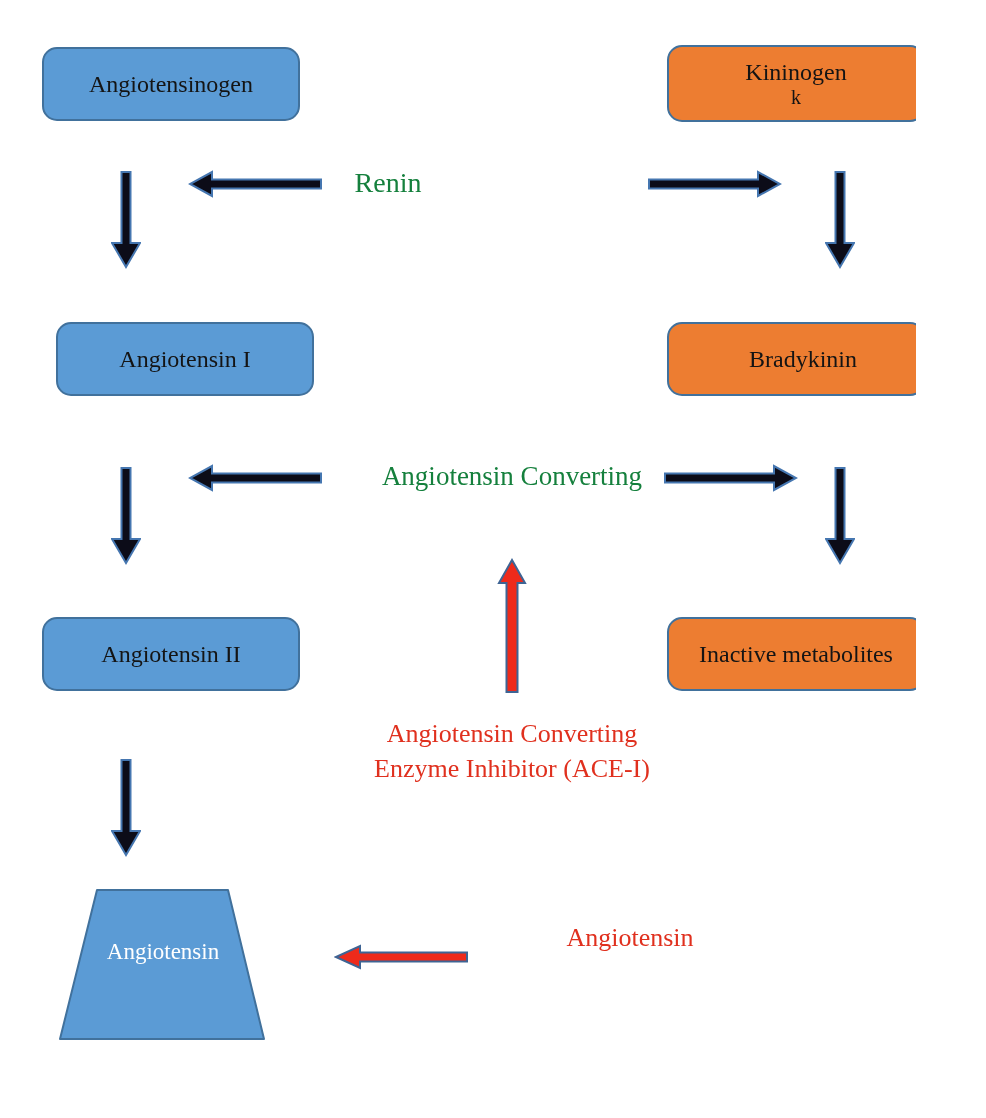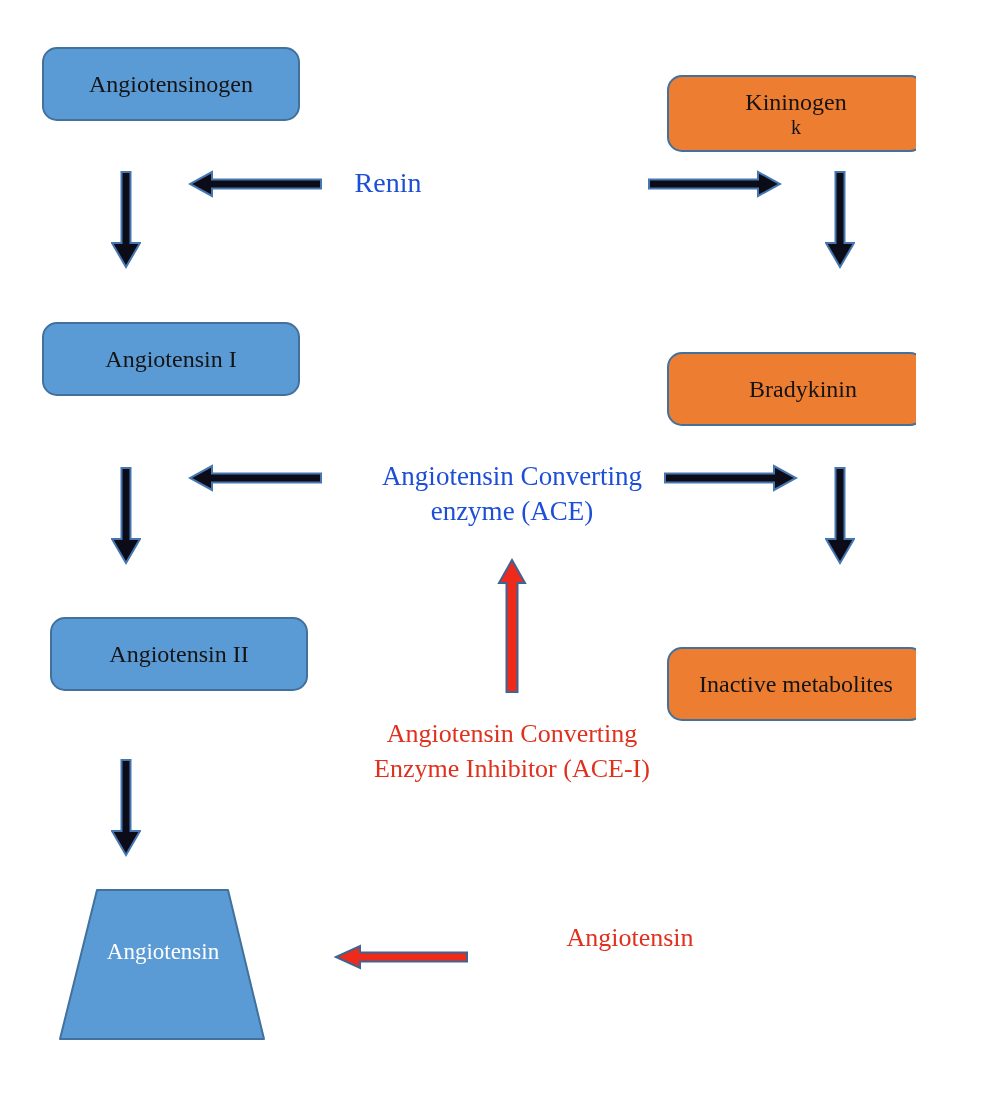--- a/index.html
+++ b/index.html
@@ -21,26 +21,26 @@
     height: 74px;
     border-radius: 15px;
     border: 2px solid #41719C;
     box-sizing: border-box;
     font-size: 24px;
     color: #141414;
     text-align: center;
     line-height: 1.1;
   }
   .box.blue   { background: #5B9BD5; }
-  .box.orange { background: #ED7D31; margin-top: 30px; }
+  .box.orange { background: #ED7D31; }
   .box .sub   { font-size: 20px; line-height: 22px; }
   .lbl {
     position: absolute;
     text-align: center;
-    color: #1d4ed8;
+    color: #15803d;
     font-size: 28px;
     line-height: 34px;
     white-space: nowrap;
   }
   .lbl-ace { font-size: 27px; line-height: 35px; white-space: normal; }
   .red-text { color: #E0301E; font-size: 26px; line-height: 35px; white-space: normal; }
   .arr { position: absolute; display: block; }
   .arrow-dark polygon { fill: #0C0C18; stroke: #4576B0; stroke-width: 2; stroke-linejoin: miter; }
   .arrow-red  polygon { fill: #EE2A1B; stroke: #3E6494; stroke-width: 2; stroke-linejoin: miter; }
   .trap polygon { fill: #5B9BD5; stroke: #41719C; stroke-width: 2; stroke-linejoin: round; }
@@ -75,46 +75,45 @@
 
   <svg class="arr arrow-dark" style="left:188px; top:170px;" width="134" height="28" viewBox="0 0 134 28">
     <polygon points="133,9.5 24,9.5 24,2 2,14 24,26 24,18.5 133,18.5"></polygon>
   </svg>
   <div class="lbl" style="left:333px; top:166px; width:110px;">Renin</div>
 
   <svg class="arr arrow-dark" style="left:648px; top:170px;" width="134" height="28" viewBox="0 0 134 28">
     <polygon points="1,9.5 110,9.5 110,2 132,14 110,26 110,18.5 1,18.5"></polygon>
   </svg>
 
-  <div class="box blue" style="left:42px; top:322px;border-radius:15px;">
+  <div class="box blue" style="left:56px; top:322px;border-radius:15px;">
     <span>Angiotensin I</span>
   </div>
   <div class="box orange" style="left:667px; top:322px;padding-left:14px;">
     <span>Bradykinin</span>
   </div>
 
   <svg class="arr arrow-dark" style="left:188px; top:464px;" width="134" height="28" viewBox="0 0 134 28">
     <polygon points="133,9.5 24,9.5 24,2 2,14 24,26 24,18.5 133,18.5"></polygon>
   </svg>
   <div class="lbl lbl-ace" style="left:357px; top:459px; width:310px;">
     <div>Angiotensin Converting</div>
-    <div>enzyme (ACE)</div>
   </div>
   <svg class="arr arrow-dark" style="left:664px; top:464px;" width="134" height="28" viewBox="0 0 134 28">
     <polygon points="1,9.5 110,9.5 110,2 132,14 110,26 110,18.5 1,18.5"></polygon>
   </svg>
 
   <svg class="arr arrow-dark" style="left:111px; top:467px;" width="30" height="98" viewBox="0 0 30 98">
     <polygon points="10.5,1 19.5,1 19.5,72 29,72 15,96 1,72 10.5,72"></polygon>
   </svg>
   <svg class="arr arrow-dark" style="left:825px; top:467px;" width="30" height="98" viewBox="0 0 30 98">
     <polygon points="10.5,1 19.5,1 19.5,72 29,72 15,96 1,72 10.5,72"></polygon>
   </svg>
 
-  <div class="box blue" style="left:50px; top:617px;">
+  <div class="box blue" style="left:42px; top:617px;">
     <span>Angiotensin II</span>
   </div>
   <div class="box orange" style="left:667px; top:617px;">
     <span>Inactive metabolites</span>
   </div>
 
   <svg class="arr arrow-red" style="left:497px; top:558px;" width="30" height="136" viewBox="0 0 30 136">
     <polygon points="15,2 28,25 20.5,25 20.5,134 9.5,134 9.5,25 2,25"></polygon>
   </svg>
   <div class="lbl red-text" style="left:352px; top:716px; width:320px;">

